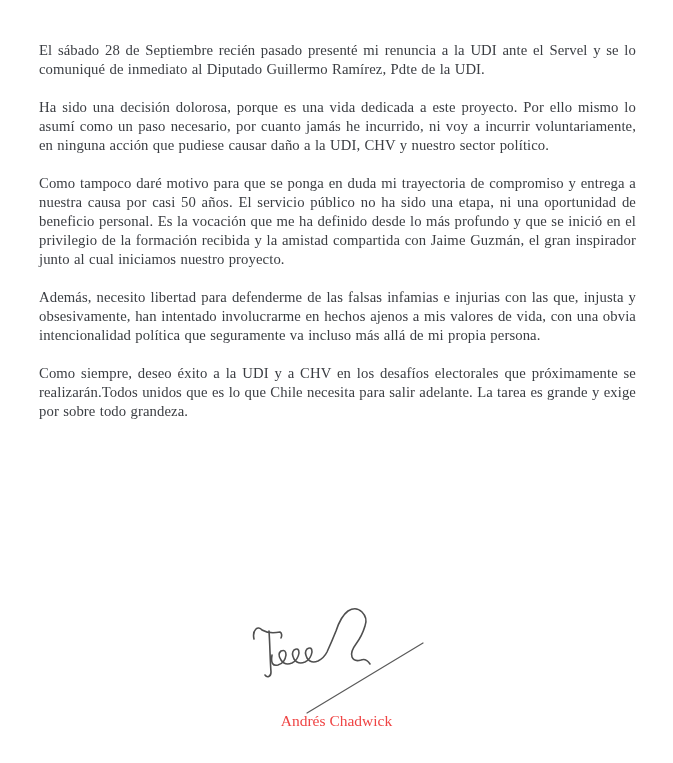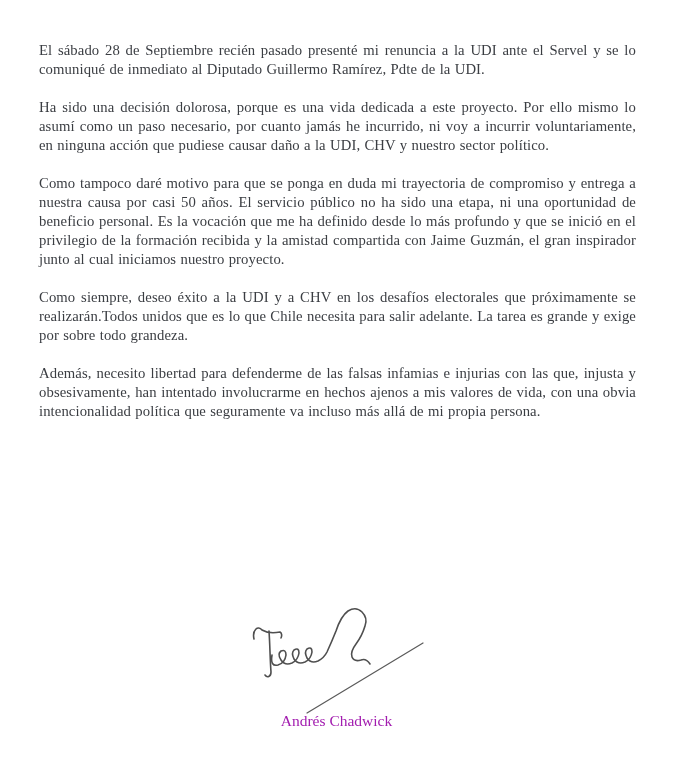--- a/index.html
+++ b/index.html
@@ -46,34 +46,34 @@
   .sig-stroke { stroke: #4f4f4f; stroke-width: 1.6; }
   .sig-diagonal { stroke: #5a5a5a; stroke-width: 1.2; }
   .signatory {
     position: absolute;
     left: 0;
     top: 711px;
     width: 673px;
     text-align: center;
     font-size: 15.5px;
     line-height: 19px;
-    color: #a21caf;
+    color: #ef4444;
   }
 </style>
 </head>
 <body>
 
 <div class="page">
 
   <div class="letter-text">
     <p class="para">El sábado 28 de Septiembre recién pasado presenté mi renuncia a la UDI ante el Servel y se lo comuniqué de inmediato al Diputado Guillermo Ramírez, Pdte de la UDI.</p>
     <p class="para">Ha sido una decisión dolorosa, porque es una vida dedicada a este proyecto. Por ello mismo lo asumí como un paso necesario, por cuanto jamás he incurrido, ni voy a incurrir voluntariamente, en ninguna acción que pudiese causar daño a la UDI, CHV y nuestro sector político.</p>
     <p class="para">Como tampoco daré motivo para que se ponga en duda mi trayectoria de compromiso y entrega a nuestra causa por casi 50 años. El servicio público no ha sido una etapa, ni una oportunidad de beneficio personal. Es la vocación que me ha definido desde lo más profundo y que se inició en el privilegio de la formación recibida y la amistad compartida con Jaime Guzmán, el gran inspirador junto al cual iniciamos nuestro proyecto.</p>
+    <p class="para">Además, necesito libertad para defenderme de las falsas infamias e injurias con las que, injusta y obsesivamente, han intentado involucrarme en hechos ajenos a mis valores de vida, con una obvia intencionalidad política que seguramente va incluso más allá de mi propia persona.</p>
     <p class="para">Como siempre, deseo éxito a la UDI y a CHV en los desafíos electorales que próximamente se realizarán.Todos unidos que es lo que Chile necesita para salir adelante. La tarea es grande y exige por sobre todo grandeza.</p>
-    <p class="para">Además, necesito libertad para defenderme de las falsas infamias e injurias con las que, injusta y obsesivamente, han intentado involucrarme en hechos ajenos a mis valores de vida, con una obvia intencionalidad política que seguramente va incluso más allá de mi propia persona.</p>
   </div>
 
   <svg class="signature-svg" viewBox="0 0 220 130" xmlns="http://www.w3.org/2000/svg" aria-hidden="true">
 
     <path class="sig-stroke" d="M24 44 C22 35 28 30 32 35 C37 38 45 38 50 37 C52 38 52 41 51 43"></path>
 
     <path class="sig-stroke" d="M39 36 C40 50 40 64 41 77 C41 82 37 83 35 80"></path>
 
     <path class="sig-stroke" d="M42 60
              Q40 72 48 70 Q55 68 56 60 Q56 54 51 56 Q47 59 51 65

